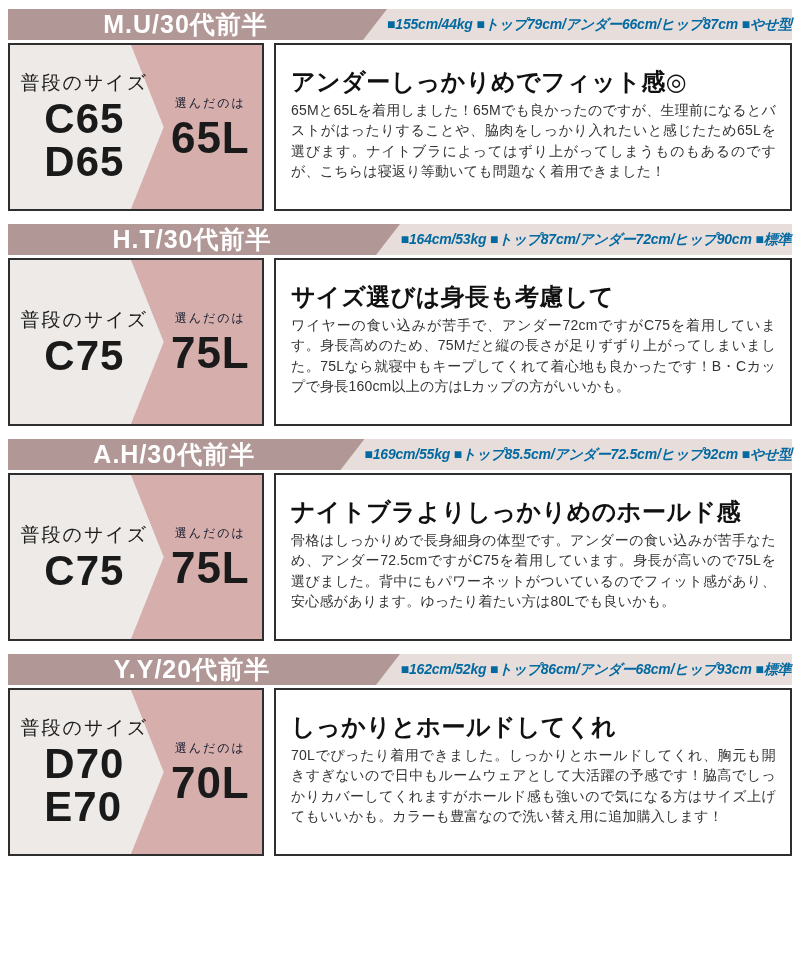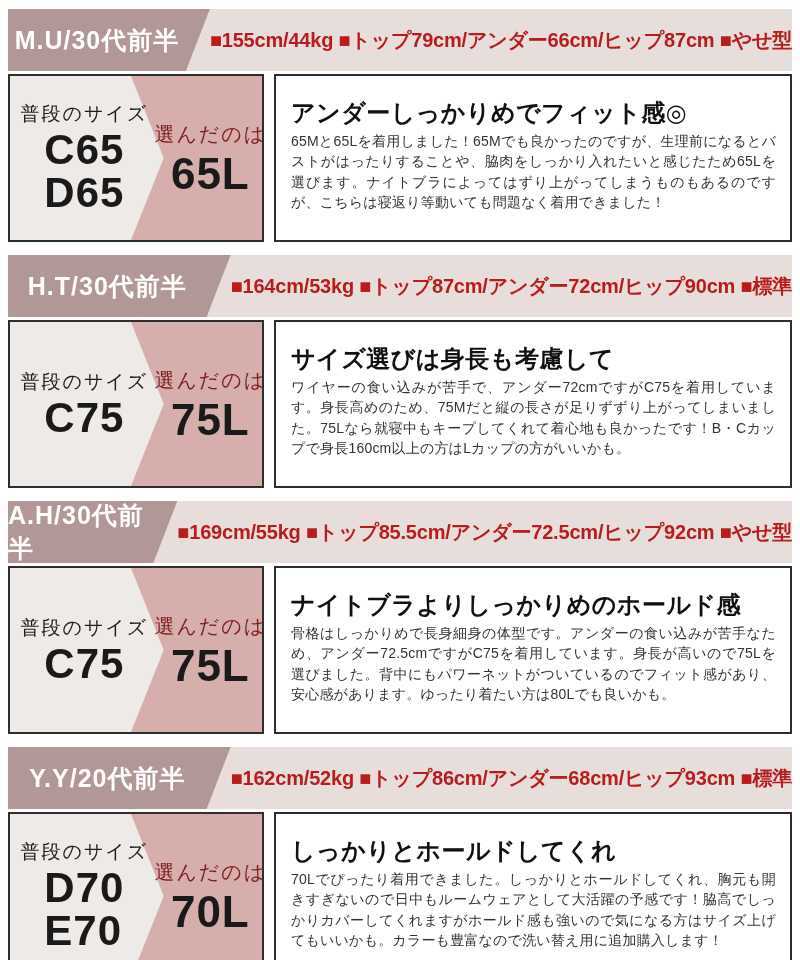--- a/index.html
+++ b/index.html
@@ -9,21 +9,21 @@
     font-family:"Liberation Sans","DejaVu Sans",sans-serif;
     color:#222;
     overflow:hidden;
     box-sizing:border-box;
     padding:9px 8px 0 8px;
   }
   .section{margin-bottom:13px;}
   
   .hdr{
     position:relative;
-    height:62px;
+    height:31px;
     background:#e7dedb;
     display:flex;
     align-items:stretch;
   }
   .hdr-title{
     width:392px;
     background:#b19896;
     clip-path:polygon(0 0,100% 0,calc(100% - 24px) 100%,0 100%);
     color:#ffffff;
     font-weight:bold;
@@ -33,25 +33,26 @@
     align-items:center;
     justify-content:center;
     padding-right:24px;
     box-sizing:border-box;
   }
   .hdr-meta{
     flex:1;
     display:flex;
     align-items:center;
     justify-content:center;
-    font-size:20px;
-    font-weight:bold;
-    color:#b91c1c;
+    font-size:14px;
+    font-weight:bold;
+    color:#0369a1;
     letter-spacing:-0.2px;
     white-space:nowrap;
+    font-style:italic;
   }
   
   .row{
     display:flex;
     gap:10px;
     margin-top:3px;
     min-height:168px;
     align-items:stretch;
   }
   .size-panel{
@@ -89,23 +90,23 @@
   }
   .usual-sizes{
     font-size:42px;
     font-weight:bold;
     line-height:1.02;
     color:#1a1a1a;
     white-space:pre-line;
     letter-spacing:1px;
   }
   .chosen-label{
-    font-size:20px;
+    font-size:12px;
     letter-spacing:2px;
-    color:#7f1d1d;
+    color:#0f172a;
     margin-bottom:4px;
     white-space:nowrap;
   }
   .chosen-size{
     font-size:44px;
     font-weight:bold;
     color:#1a1a1a;
     line-height:1;
     letter-spacing:1px;
   }

